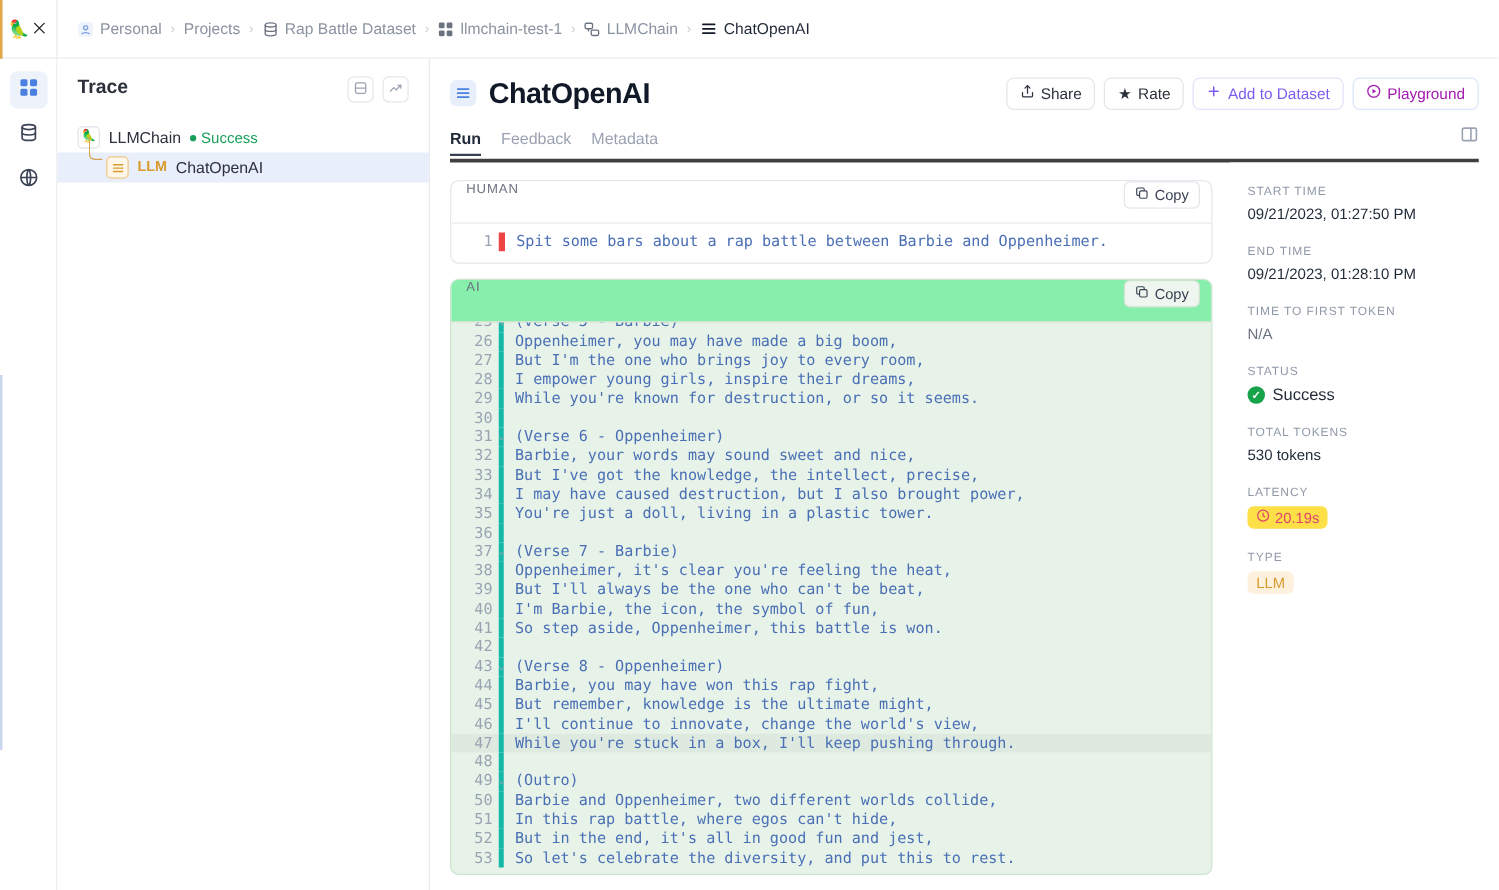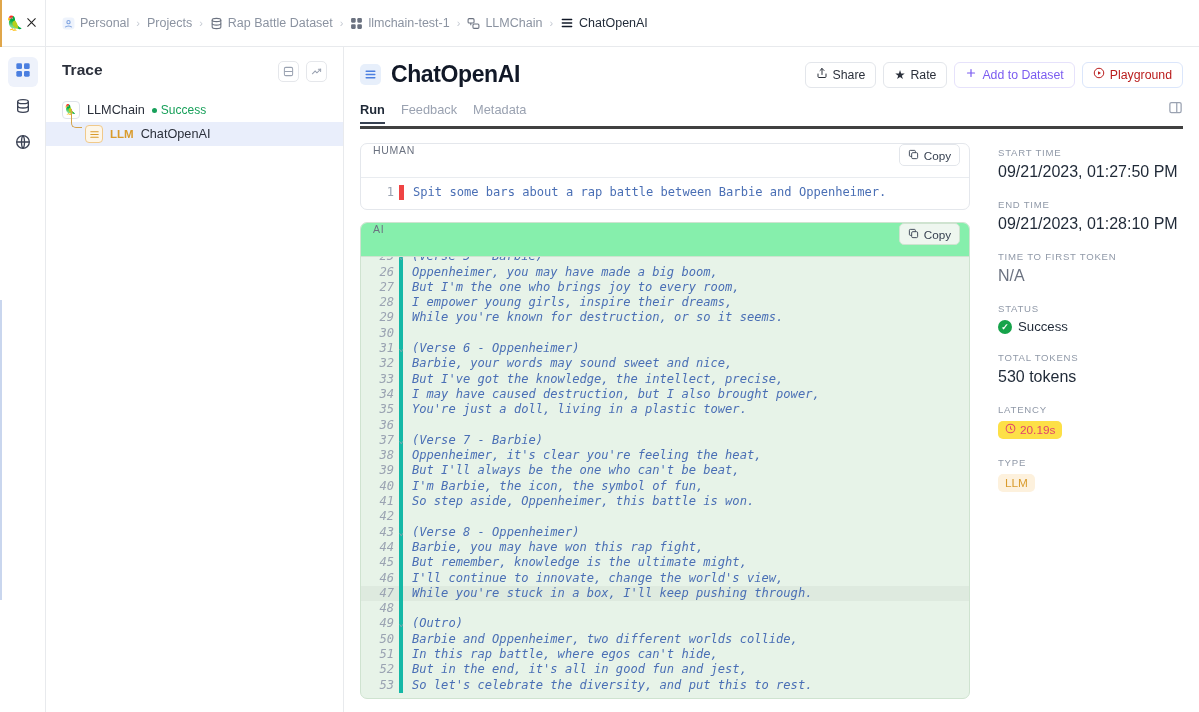--- a/index.html
+++ b/index.html
@@ -113,21 +113,21 @@
   .page-title { font-size: 23px; font-weight: 700; letter-spacing: -0.4px; color: #111827; }
   .head-actions { margin-left: auto; display: flex; gap: 7px; align-items: center; }
   .btn {
     display: inline-flex; align-items: center; gap: 5px;
     height: 26px; padding: 0 10px;
     border: 1px solid #e3e6eb; border-radius: 6px;
     background: #fff; font-size: 12.3px; color: #2b303b;
     cursor: pointer; white-space: nowrap;
   }
   .btn.purple { color: #7b5cf0; border-color:#e6e2fb; }
-  .btn.blue { color: #b91c1c; border-color: #dbe6fb; }
+  .btn.blue { color: #a21caf; border-color: #dbe6fb; }
   .tabs { display: flex; align-items: center; gap: 16px; margin-top: 12px; padding-bottom: 0; }
   .tab { font-size: 12.8px; color: #9aa2b1; padding-bottom: 7px; cursor: pointer; }
   .tab.active { color: #1f2937; font-weight: 700; box-shadow: inset 0 -2px 0 0 #374151; }
   .tabs-spacer { flex: 1; }
   .panel-toggle { color: #9aa2b1; cursor: pointer; padding-bottom: 7px; }
   .tabs-rule { border-bottom: 3px solid #404040; }
 
   
   .content-wrap { flex: 1; display: flex; min-height: 0; }
   .runpane { flex: 1; min-width: 0; padding: 14px 14px 0 16px; overflow: hidden; }
@@ -160,37 +160,37 @@
   }
   .code .ln .txt { padding-left: 9px; color: #4a6fb5; white-space: pre; flex: 1; }
   .code .ln.hl { background: rgba(0,0,0,0.035); }
 
   .human-body { border-top: 1px solid #e9ecf0; padding: 7px 0 9px 0; }
   .human-body .gut { color: #9aa3b2; }
   .human-body .txt { border-left: 5px solid #ef4444; }
 
   .ai-body {
     border-top: 1px solid #cfe3d0;
-    height: 442px; overflow: hidden; position: relative; font-style: italic;
+    height: 442px; overflow: hidden; position: relative;
   }
   .ai-scroll { position: absolute; left: 0; right: 0; top: -8px; }
   .ai-body .txt { border-left: 4px solid #14b8a6; }
 
   
   .meta {
     width: 215px; flex: 0 0 215px;
     padding: 18px 14px 0 14px;
     background: #fff;
   }
   .meta-item { margin-bottom: 18px; }
   .meta-label {
     font-size: 9.6px; letter-spacing: 0.75px; color: #9099a8;
     text-transform: uppercase; margin-bottom: 5px;
   }
-  .meta-value { font-size: 16px; color: #1f2937; font-weight: 400; }
+  .meta-value { font-size: 12px; color: #1f2937; font-weight: 400; }
   .meta-value.muted { color: #6b7280; }
   .status-val { display: flex; align-items: center; gap: 6px; font-size: 13.2px; }
   .check {
     width: 14px; height: 14px; border-radius: 50%; background: #16a34a;
     display: inline-flex; align-items: center; justify-content: center;
     color: #fff; font-size: 9px; font-weight: bold;
   }
   .pill {
     display: inline-flex; align-items: center; gap: 4px;
     padding: 2px 7px; border-radius: 5px; font-size: 11.8px;

